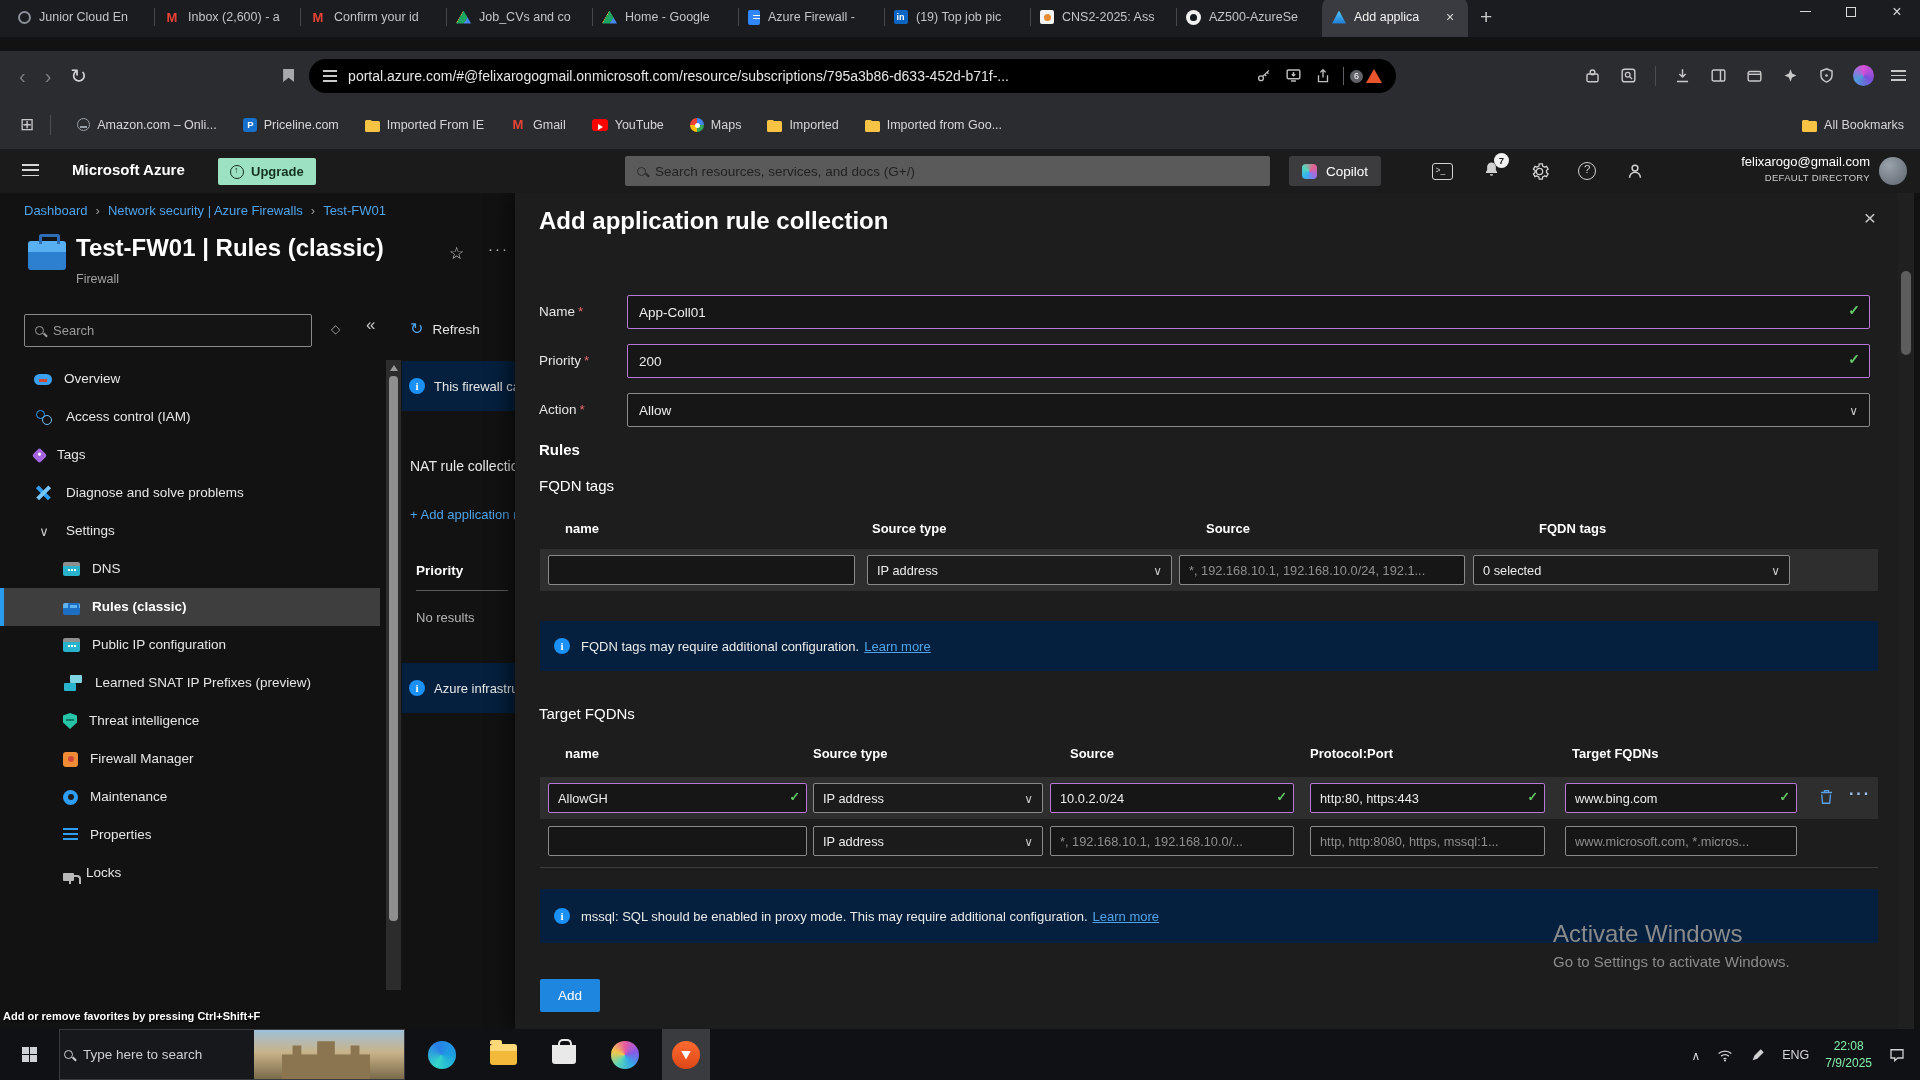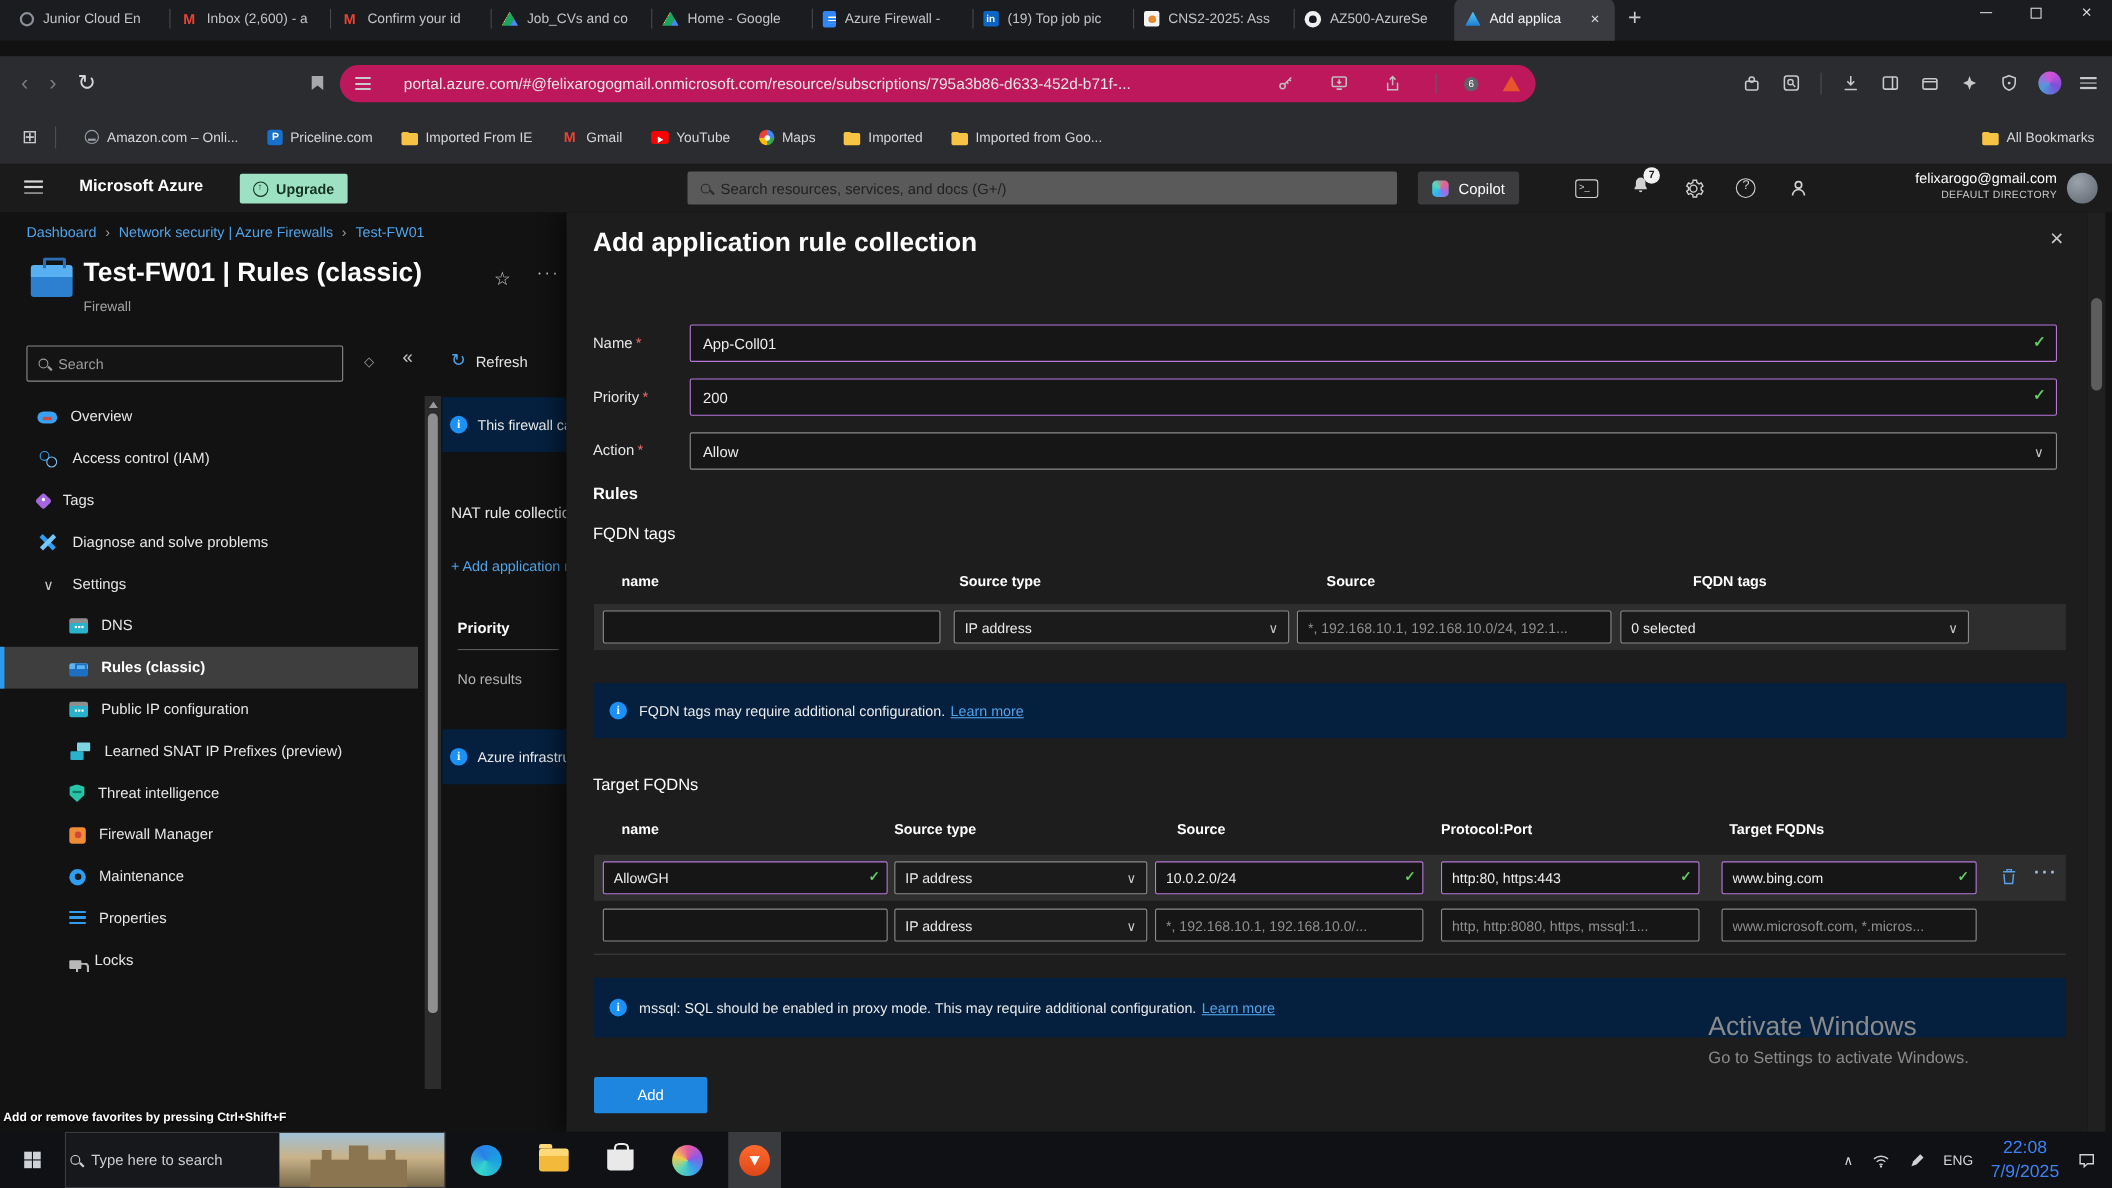--- a/index.html
+++ b/index.html
@@ -44,21 +44,21 @@
 .ic-youtube{width:16px;height:12px;background:#f00;border-radius:3px}
 .ic-youtube::before{content:"";position:absolute;left:6.5px;top:5px;border-left:5px solid #fff;border-top:3px solid transparent;border-bottom:3px solid transparent}
 .ic-gmaps{width:14px;height:14px;border-radius:50%;background:conic-gradient(#4285f4 0 25%,#34a853 0 50%,#fbbc04 0 75%,#ea4335 0)}
 .ic-gmaps::before{content:"";position:absolute;width:5px;height:5px;background:#fff;border-radius:50%;left:5.5px;top:5.5px}
 
 
 #toolbar{position:absolute;top:51px;left:0;right:0;height:49px;background:#2b2c30;display:flex;align-items:center}
 .navbtn{font-size:20px;color:#d4d4d4;margin-left:19px;line-height:1}
 .navbtn.dim{color:#7d7e82}
 .bkflag{width:11px;height:13px;background:#a7a8ac;clip-path:polygon(0 0,100% 0,100% 100%,50% 68%,0 100%);margin-left:196px}
-.urlpill{height:34px;border-radius:17px;background:#be185d;display:flex;align-items:center;width:1087px;padding:0 14px;gap:30px;margin-left:15px}
+.urlpill{height:34px;border-radius:17px;background:#000000;display:flex;align-items:center;width:1087px;padding:0 14px;gap:11px;margin-left:15px}
 .tuneico{width:14px;height:12px;background:repeating-linear-gradient(#c9c9c9 0 2px,transparent 2px 5px);flex:none}
 .urltext{color:#e6e6e6;font-size:14px;white-space:nowrap;overflow:hidden;flex:1}
 .pillsep{width:1px;height:18px;background:#5d5e63}
 .bravewrap{position:relative;flex:none}
 .braveico{width:18px;height:18px;border-radius:50%;background:linear-gradient(180deg,#ff652f,#e04a1c)}
 .bravebadge{position:absolute;top:-6px;right:-8px;background:#5f6368;color:#fff;font-size:9px;border-radius:50%;width:13px;height:13px;display:flex;align-items:center;justify-content:center}
 .triico{width:0;height:0;border-left:8px solid transparent;border-right:8px solid transparent;border-bottom:14px solid #e8542c}
 .rightcluster{margin-left:auto;display:flex;align-items:center;gap:17px;margin-right:14px}
 .vsep{width:1px;height:20px;background:#4c4d52}
 .avatar-brave{width:21px;height:21px;border-radius:50%;background:conic-gradient(#d94fd9,#7a4fd9,#4f9ad9,#d94fd9)}
@@ -200,21 +200,21 @@
 .cell .txt{font-size:12.8px;padding:0 24px 0 9px}
 .cellselect{position:absolute;top:6px;height:30px;background:#1b1b1c;border:1px solid #8a8a8a;border-radius:2px;color:#ececec;font-size:12.8px;display:flex;align-items:center;justify-content:space-between;padding:0 9px;white-space:nowrap;overflow:hidden}
 .rowplain .cellselect{top:3px}
 .cell .check{right:7px;top:8px;font-size:12.5px}
 .trashbtn{position:absolute;left:1277px;top:10px}
 .morebtn{position:absolute;left:1309px;top:8px;color:#9fc3ec;font-size:16px;font-weight:700;letter-spacing:2px}
 .morebtn::before{content:"\00B7\00B7\00B7"}
 .banner{position:absolute;left:25px;right:20px;background:#04203e;display:flex;align-items:center;gap:11px;padding:0 14px;color:#eaeaea;font-size:13px}
 .lnk{color:#4fa3e8;text-decoration:underline;margin-left:5px;cursor:pointer}
 .sep{position:absolute;left:25px;right:20px;top:674px;border-top:1px solid #3e3e3e}
-.addbtn{position:absolute;left:25px;top:786px;width:103px;height:33px;background:#1f86e0;color:#fff;font-size:13.5px;display:flex;align-items:center;justify-content:center;border-radius:2px;border:none;font-family:inherit;cursor:pointer}
+.addbtn{position:absolute;left:25px;top:786px;width:60px;height:33px;background:#1f86e0;color:#fff;font-size:13.5px;display:flex;align-items:center;justify-content:center;border-radius:2px;border:none;font-family:inherit;cursor:pointer}
 
 
 .wm1{position:absolute;left:1553px;top:920px;font-size:24px;color:#8b8b8b;z-index:6}
 .wm2{position:absolute;left:1553px;top:953px;font-size:15px;color:#8b8b8b;z-index:6}
 .pgscroll{position:absolute;right:6px;top:193px;width:16px;height:836px;background:#202020;z-index:7}
 .pgscroll .thumb{position:absolute;left:3px;top:78px;width:10px;height:84px;background:#5d5d5d;border-radius:5px}
 
 
 #taskbar{position:absolute;left:0;right:0;bottom:0;height:51px;background:#101114;display:flex;align-items:center;z-index:10}
 .startbtn{width:59px;height:51px;display:flex;align-items:center;justify-content:center}
@@ -229,21 +229,21 @@
 .feico{width:27px;height:21px;background:linear-gradient(180deg,#ffd977 0 32%,#f2b93b 32%);border-radius:3px;position:relative}
 .feico::before{content:"";position:absolute;top:-4px;left:0;width:12px;height:4px;background:#ffd977;border-radius:2px 2px 0 0}
 .storeico{width:24px;height:19px;background:#e9e9e9;border-radius:0 0 3px 3px;position:relative}
 .storeico::before{content:"";position:absolute;top:-6px;left:6px;width:10px;height:7px;border:2px solid #e9e9e9;border-bottom:none;border-radius:5px 5px 0 0}
 .photosico{width:28px;height:28px;border-radius:50%;background:conic-gradient(#e85aa0,#8a5ae8,#35a3e8,#58d7b9,#f2c94c,#e85aa0)}
 .bravetb{width:28px;height:28px;border-radius:50%;background:linear-gradient(180deg,#ff6a2f,#dd4717);position:relative}
 .bravetb::before{content:"";position:absolute;left:9px;top:10px;width:10px;height:9px;background:#fff;clip-path:polygon(50% 100%,0 0,100% 0)}
 .tray{margin-left:auto;display:flex;align-items:center;gap:16px;padding-right:14px;color:#d6d6d6}
 .chevup::before{content:"∧";font-size:12px}
 .lang{font-size:12.5px}
-.clock{text-align:center;font-size:16px;line-height:1.35;color:#3b82f6}
+.clock{text-align:center;font-size:12px;line-height:1.35;color:#86efac}
 </style>
 </head>
 <body>
 
 <div id="tabbar">
   <div class="tabs">
 
       <div class="tab">
         <span class="fav ic-site"></span>
         <span class="tab-title">Junior Cloud En</span>

